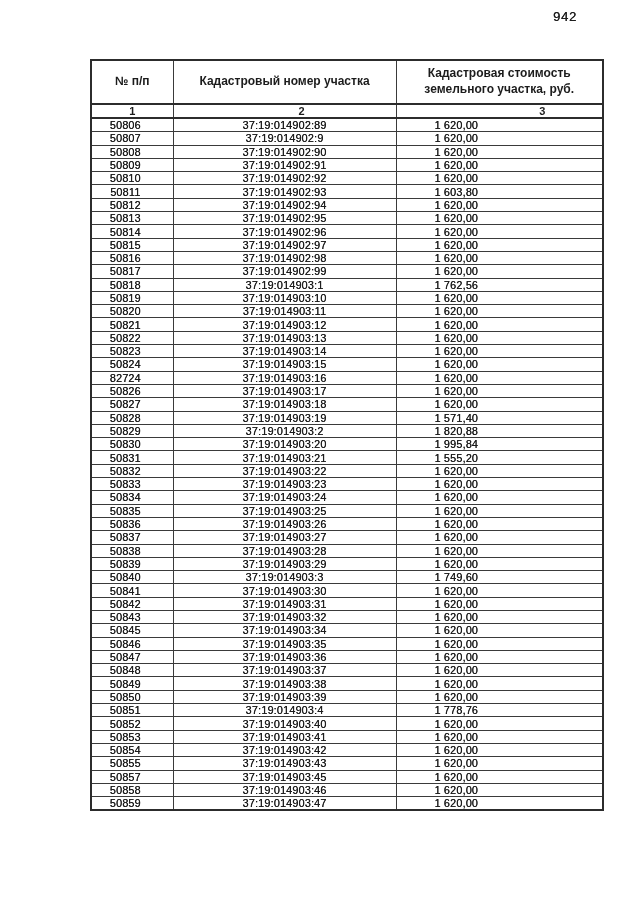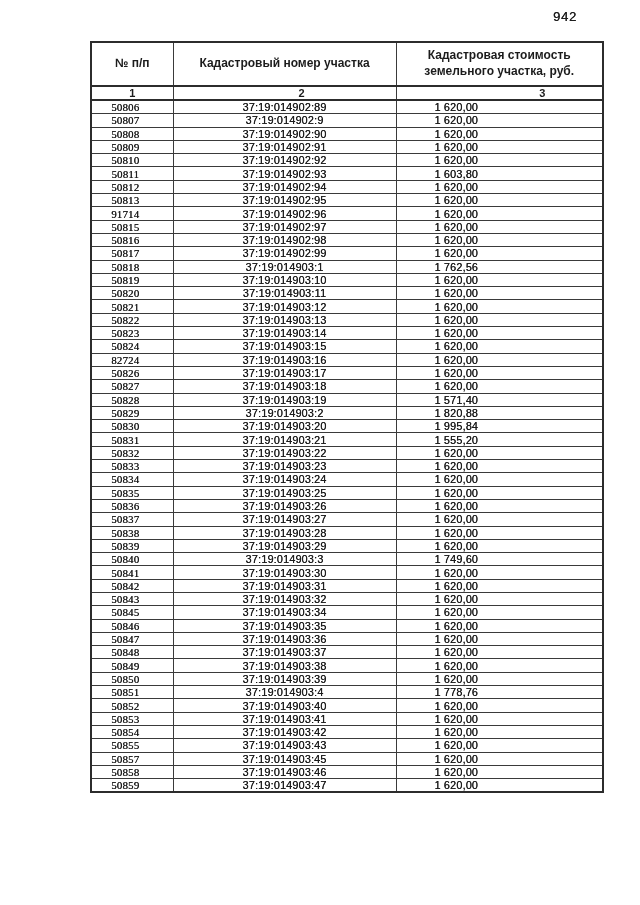--- a/index.html
+++ b/index.html
@@ -23,21 +23,21 @@
     top: 9px;
     left: 553px;
     font-size: 13px;
     letter-spacing: 0.8px;
     color: #1d1d1d;
     text-shadow: 0.3px 0 0 #1d1d1d;
   }
   table.cadastral-table {
     position: absolute;
     left: 90px;
-    top: 41px;
+    top: 59px;
     width: 512px;
     border-collapse: collapse;
     table-layout: fixed;
     border: 2px solid #2c2c2c;
   }
   col.c1 { width: 82px; }
   col.c2 { width: 223px; }
   col.c3 { width: 207px; }
   th, td {
     border: 1px solid #3a3a3a;
@@ -69,21 +69,21 @@
   thead tr.colnum-row th:nth-child(3) { padding-left: 86px; }
   tbody td {
     height: 12.3px;
     font-size: 10.8px;
     line-height: 12px;
     letter-spacing: 0.2px;
     color: #1b1b1b;
     text-shadow: 0.25px 0 0 #1b1b1b;
   }
   
-  tbody td:nth-child(1) { padding-right: 14px; font-family: Liberation Serif, serif; }
+  tbody td:nth-child(1) { padding-right: 14px; }
   tbody td:nth-child(3) { padding-right: 86px; }
 </style>
 </head>
 <body>
 
 <div class="page">
 
   <div class="page-number">942</div>
 
   <table class="cadastral-table">
@@ -139,21 +139,21 @@
     <td>50812</td>
     <td>37:19:014902:94</td>
     <td>1 620,00</td>
   </tr>
         <tr>
     <td>50813</td>
     <td>37:19:014902:95</td>
     <td>1 620,00</td>
   </tr>
         <tr>
-    <td>91714</td>
+    <td>50814</td>
     <td>37:19:014902:96</td>
     <td>1 620,00</td>
   </tr>
         <tr>
     <td>50815</td>
     <td>37:19:014902:97</td>
     <td>1 620,00</td>
   </tr>
         <tr>
     <td>50816</td>

